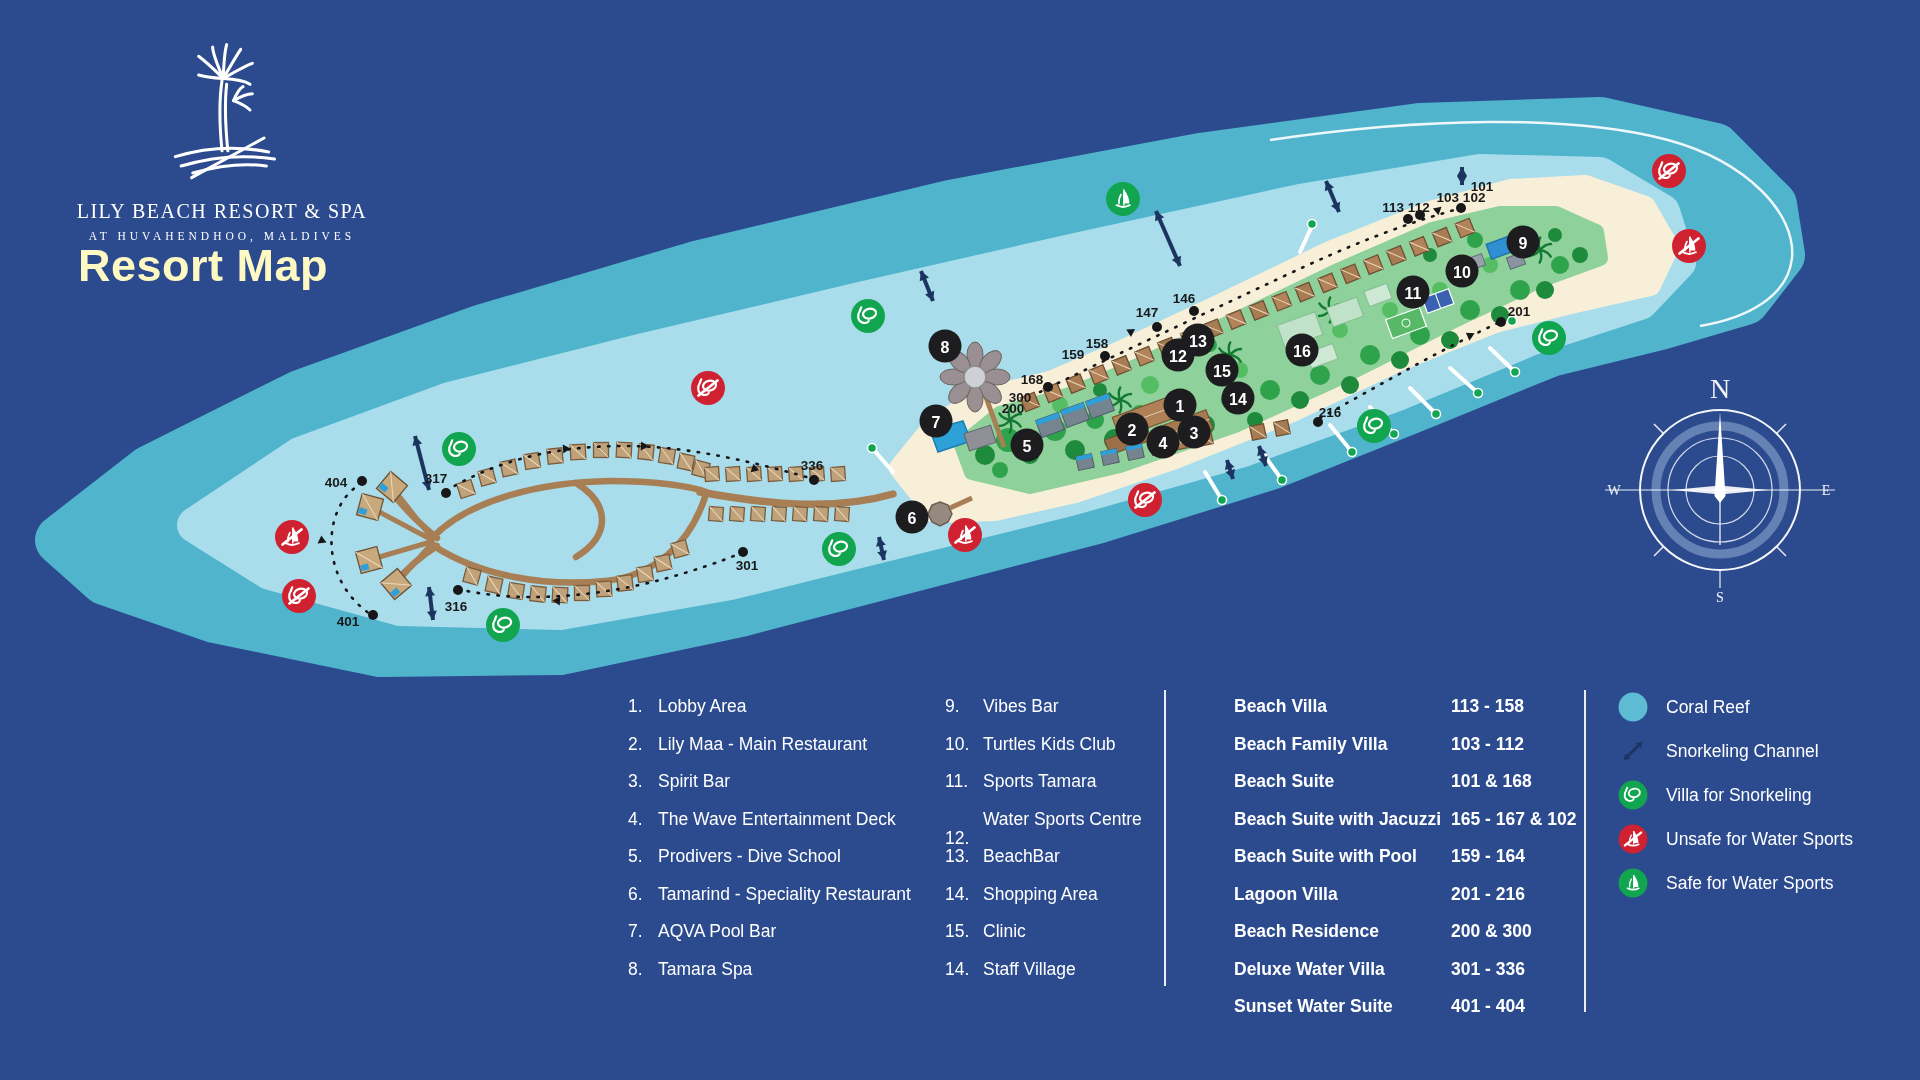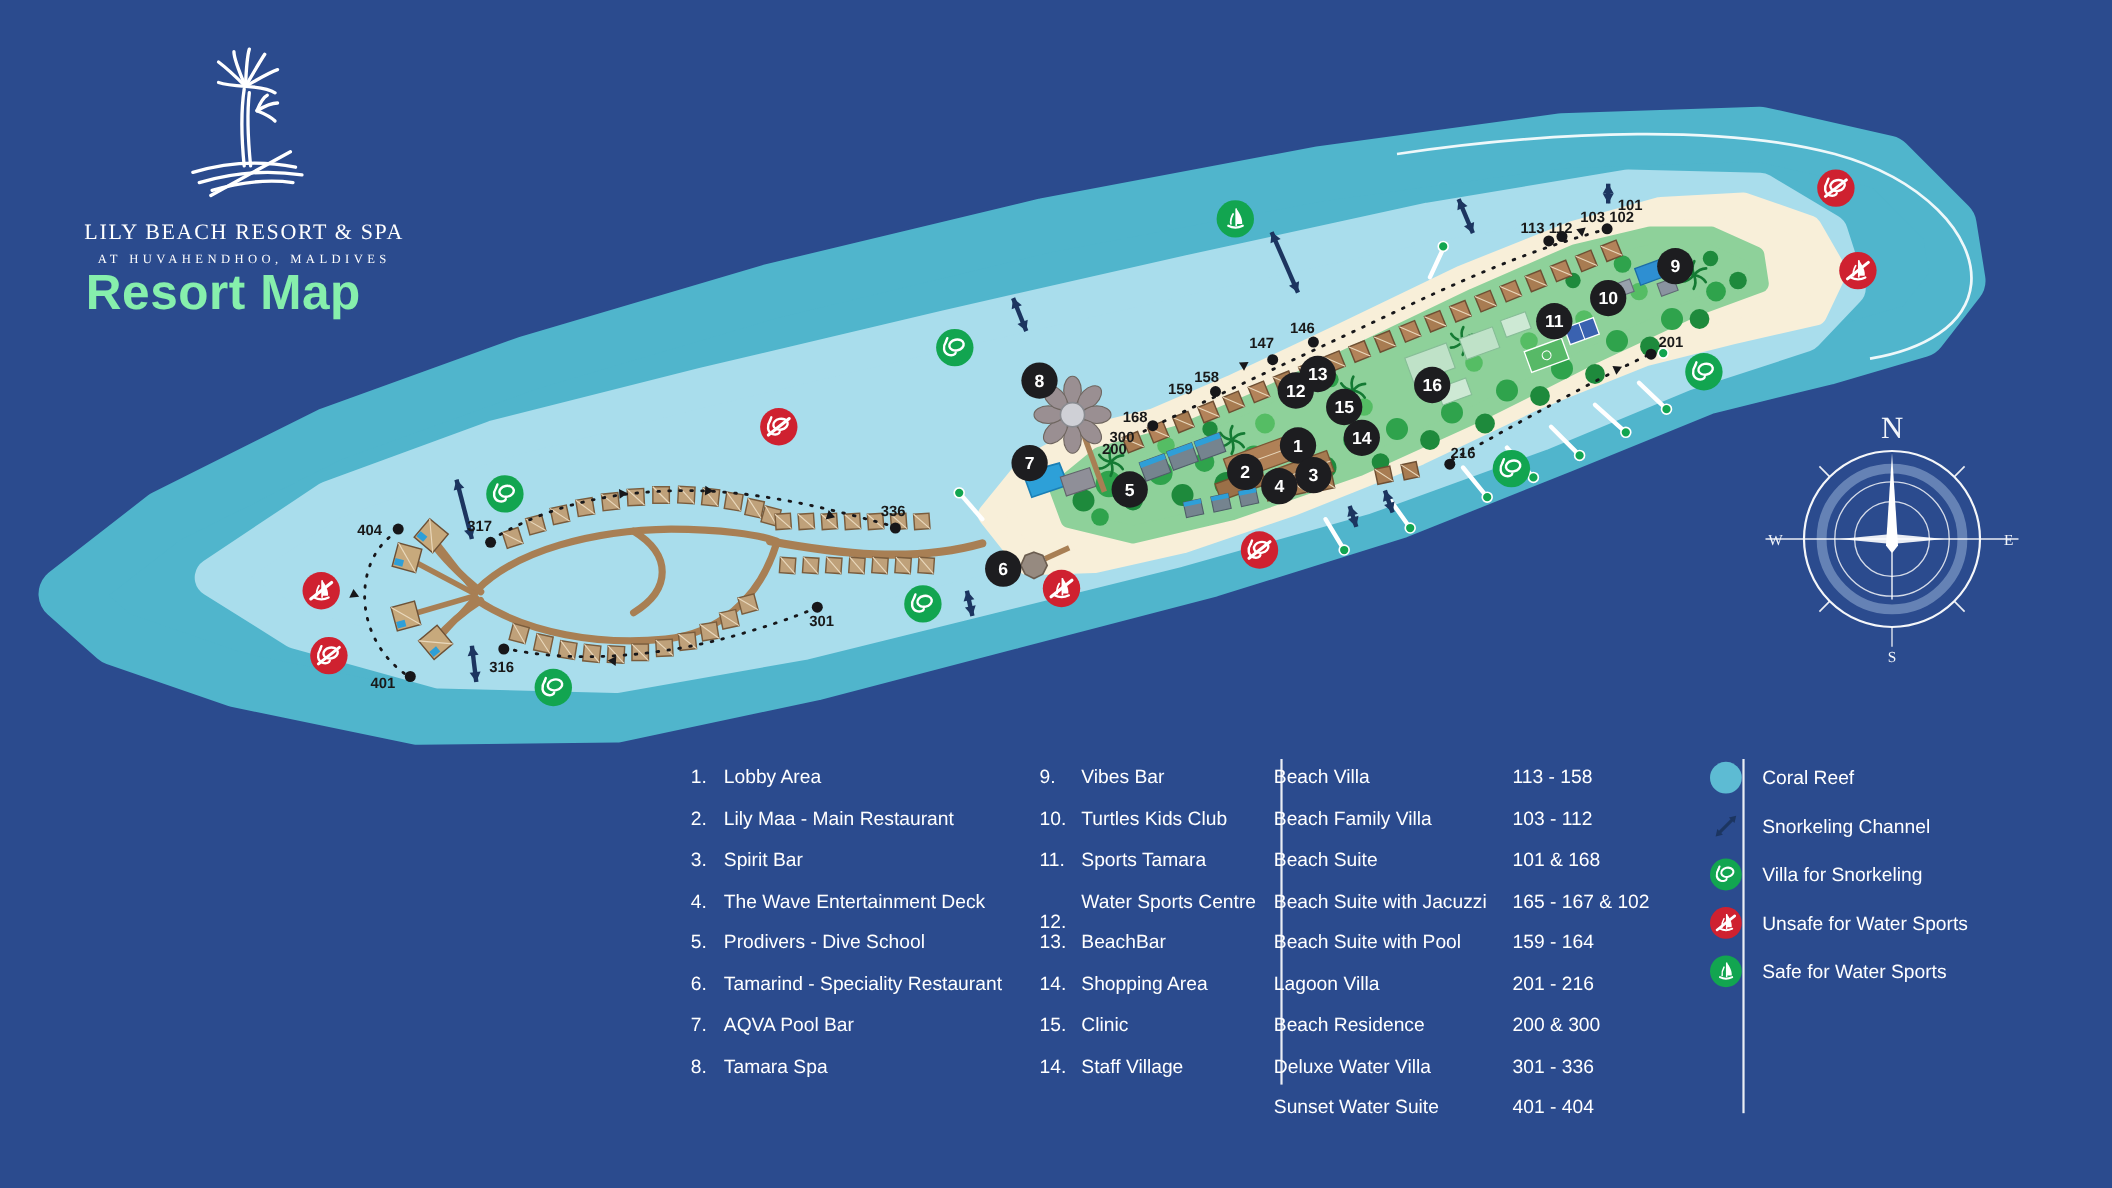--- a/index.html
+++ b/index.html
@@ -4,21 +4,21 @@
 <style>
   html,body{margin:0;padding:0;background:#2b4b8e;}
   .stage{position:relative;width:1920px;height:1080px;overflow:hidden;
          font-family:"Liberation Sans", sans-serif;background:#2b4b8e;}
   #map-svg{position:absolute;left:0;top:0;}
   
   .logo-wrap{position:absolute;left:52px;top:40px;width:340px;text-align:center;color:#fff;}
   .logo-art{display:block;margin:0 auto;}
   .logo-line1{font-family:"Liberation Serif", serif;font-size:20px;letter-spacing:1.5px;margin-top:20px;white-space:nowrap;}
   .logo-line2{font-family:"Liberation Serif", serif;font-size:11.5px;letter-spacing:4px;margin-top:7px;white-space:nowrap;}
-  .page-title{position:absolute;left:78px;top:240px;color:#86efac;font-size:45px;font-weight:bold;letter-spacing:.5px;}
+  .page-title{position:absolute;left:78px;top:240px;color:#fef9c3;font-size:45px;font-weight:bold;letter-spacing:.5px;}
   
   .legend-col{position:absolute;color:#fff;font-size:17.5px;font-weight:500;}
   .fac-row{height:37.5px;display:flex;align-items:center;white-space:nowrap;}
   .fac-num{display:inline-block;width:34px;flex:0 0 34px;}
   .villa-row{height:37.5px;display:flex;align-items:center;position:relative;white-space:nowrap;}
   .villa-range{position:absolute;left:217px;}
   .sym-row{height:44px;display:flex;align-items:center;white-space:nowrap;}
   .sym-ic{width:34px;height:34px;margin-right:16px;flex:0 0 34px;}
   .legend-divider{position:absolute;width:1.5px;background:rgba(255,255,255,.9);}
 </style>
@@ -866,21 +866,21 @@
       <div class="fac-row">
         <span class="fac-num" style="width: 38px; flex: 0 0 38px;">15.</span>
         <span>Clinic</span>
       </div>
       <div class="fac-row">
         <span class="fac-num" style="width: 38px; flex: 0 0 38px;">14.</span>
         <span>Staff Village</span>
       </div>
     </div>
   <div class="legend-divider" style="left:1164px;top:690px;height:296px;"></div>
-  <div id="villa-col" class="legend-col" style="left:1158px;top:688px;">
+  <div id="villa-col" class="legend-col" style="left:1234px;top:688px;font-weight:bold;">
       <div class="villa-row">
         <span>Beach Villa</span>
         <span class="villa-range">113 - 158</span>
       </div>
       <div class="villa-row">
         <span>Beach Family Villa</span>
         <span class="villa-range">103 - 112</span>
       </div>
       <div class="villa-row">
         <span>Beach Suite</span>
@@ -905,21 +905,21 @@
       <div class="villa-row">
         <span>Deluxe Water Villa</span>
         <span class="villa-range">301 - 336</span>
       </div>
       <div class="villa-row">
         <span>Sunset Water Suite</span>
         <span class="villa-range">401 - 404</span>
       </div>
     </div>
   <div class="legend-divider" style="left:1584px;top:690px;height:322px;"></div>
-  <div id="sym-col" class="legend-col" style="left:1552px;top:685px;">
+  <div id="sym-col" class="legend-col" style="left:1616px;top:685px;">
       <div class="sym-row">
         <svg viewBox="-20 -20 40 40" class="sym-ic">
           <use href="#sym-coral-reef" xlink:href="#sym-coral-reef"></use>
         </svg>
         <span>Coral Reef</span>
       </div>
       <div class="sym-row">
         <svg viewBox="-20 -20 40 40" class="sym-ic">
           <use href="#sym-snorkeling-channel" xlink:href="#sym-snorkeling-channel"></use>
         </svg>

